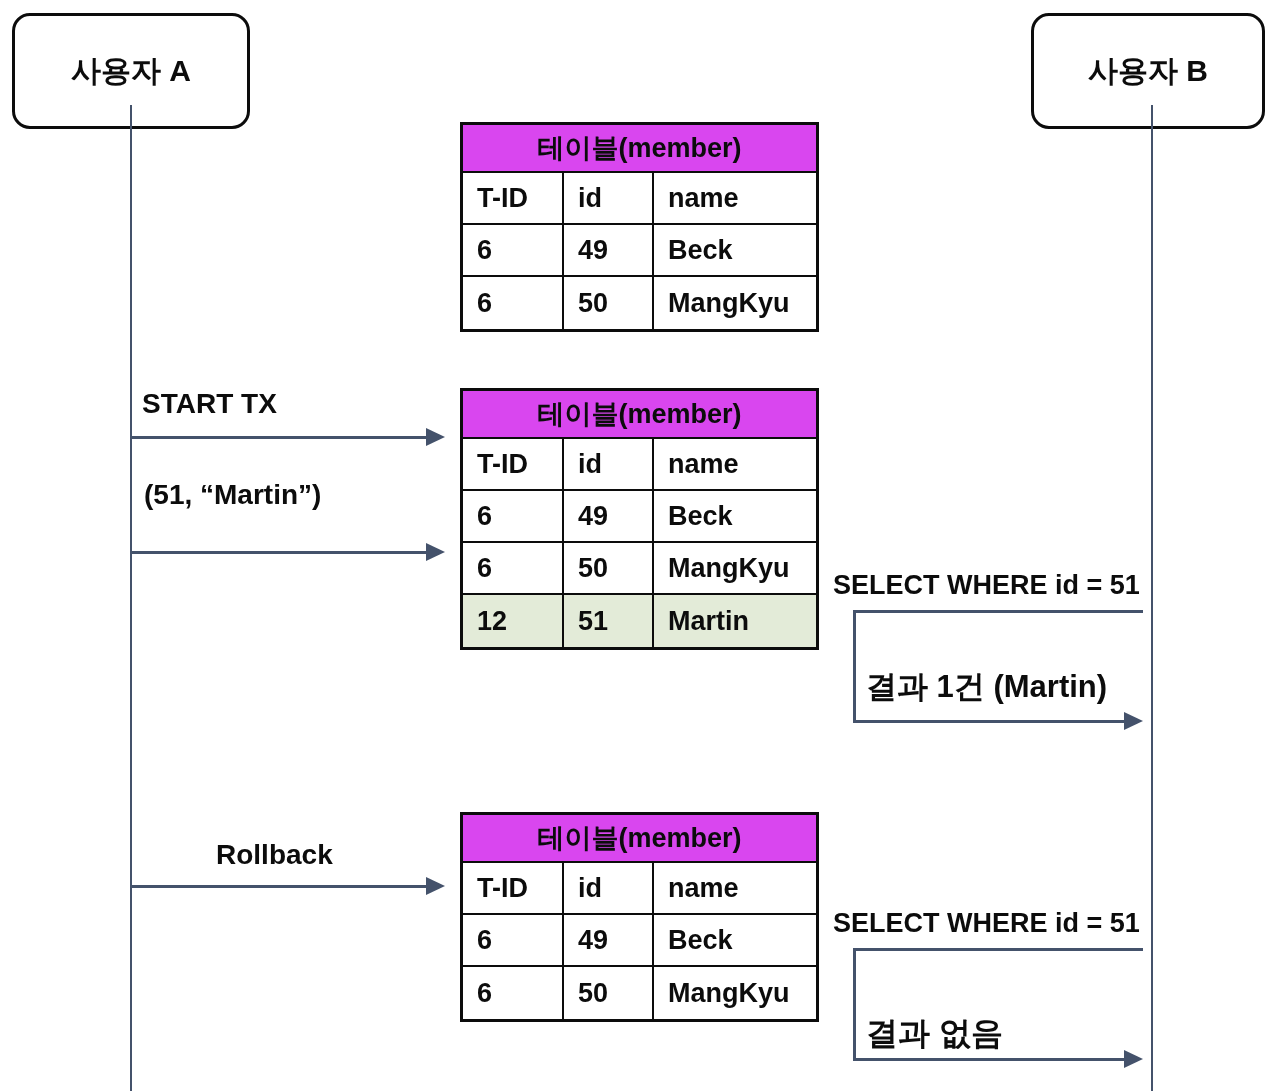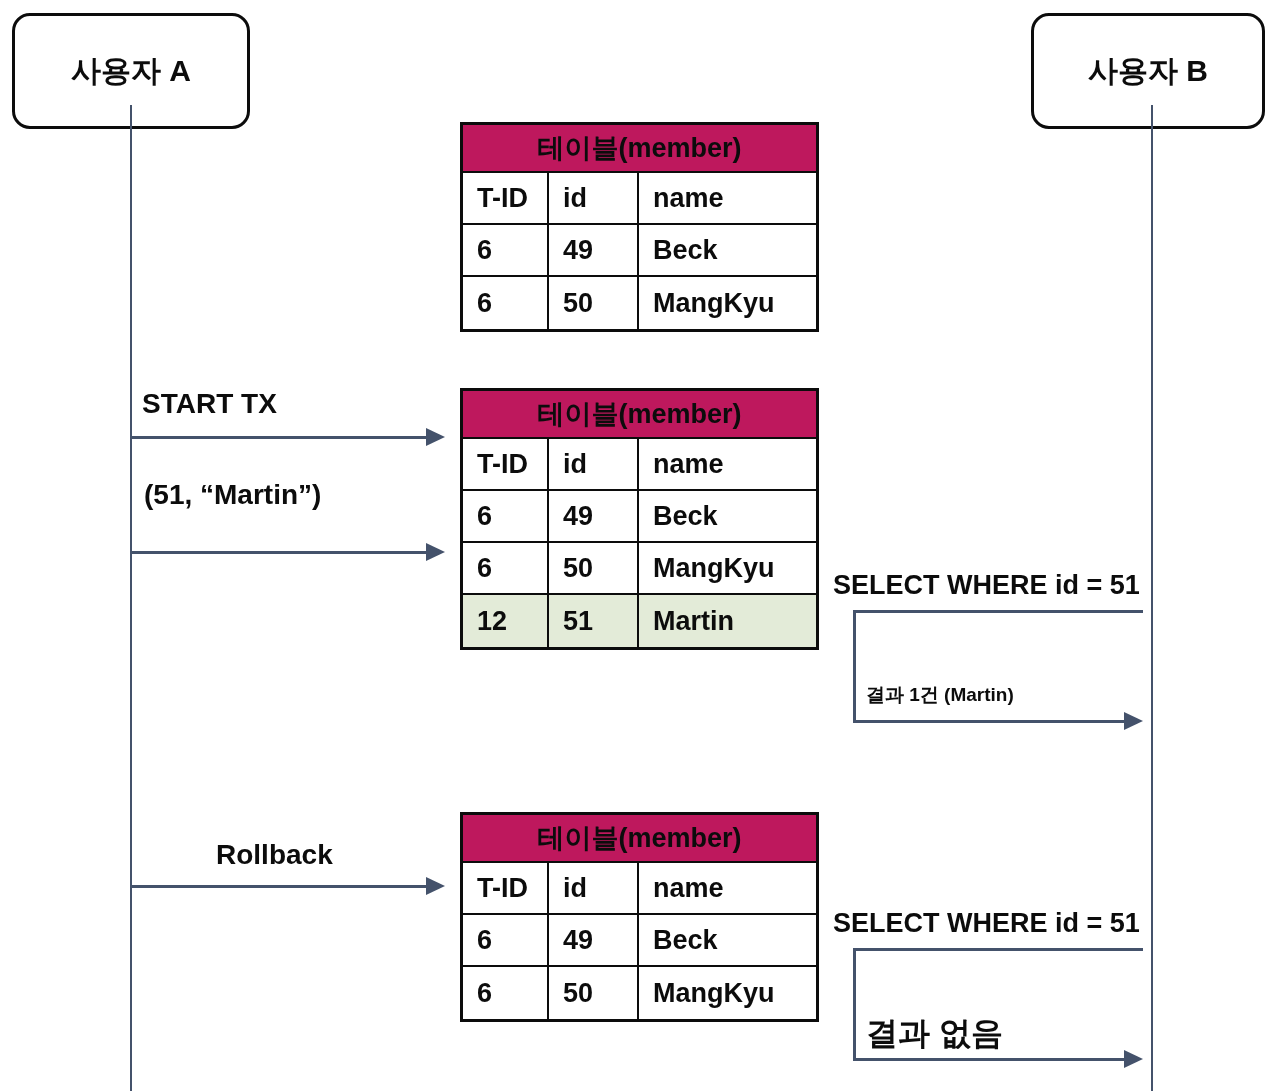--- a/index.html
+++ b/index.html
@@ -47,21 +47,21 @@
   
   .db-table {
     position: absolute;
     left: 460px;
     width: 359px;
     border: 3px solid #0c0c0c;
     background: #ffffff;
   }
   .db-title {
     height: 48px;
-    background: #be185d;
+    background: #d946ef;
     border-bottom: 2px solid #0c0c0c;
     display: flex;
     align-items: center;
     justify-content: center;
     font-size: 27px;
   }
   .db-row {
     display: flex;
     height: 52px;
     border-bottom: 2px solid #0c0c0c;
@@ -69,21 +69,21 @@
   }
   .db-row:last-child { border-bottom: none; }
   .db-row.highlight { background: #e3ebd8; }
   .db-cell {
     display: flex;
     align-items: center;
     padding-left: 14px;
     font-size: 27px;
     border-right: 2px solid #0c0c0c;
   }
-  .db-cell.c1 { width: 86px; }
+  .db-cell.c1 { width: 101px; }
   .db-cell.c2 { width: 90px; }
   .db-cell.c3 { flex: 1; border-right: none; }
 
   .tbl-1 { top: 122px; }
   .tbl-2 { top: 388px; }
   .tbl-3 { top: 812px; }
 
   
   .arrow {
     position: absolute;
@@ -114,21 +114,21 @@
   .bracket2-top  { left: 853px; top: 948px;  width: 290px; }
   .bracket2-left { left: 853px; top: 948px;  height: 113px; }
   .bracket2-arrow { left: 853px; top: 1058px; width: 272px; }
 
   
   .msg { position: absolute; font-size: 28px; white-space: nowrap; }
   .lbl-start-tx { left: 142px; top: 388px; }
   .lbl-insert   { left: 144px; top: 476px; line-height: 38px; }
   .lbl-rollback { left: 216px; top: 839px; }
   .lbl-select1  { left: 833px; top: 570px; font-size: 27px; }
-  .lbl-result1  { left: 866px; top: 682px; font-size: 19px; }
+  .lbl-result1  { left: 866px; top: 666px; font-size: 31px; }
   .lbl-select2  { left: 833px; top: 908px; font-size: 27px; }
   .lbl-result2  { left: 866px; top: 1012px; font-size: 32px; }
 </style>
 </head>
 <body>
 
 <div class="canvas">
 
   <div class="actor actor-a">
     <span>사용자 A</span>

